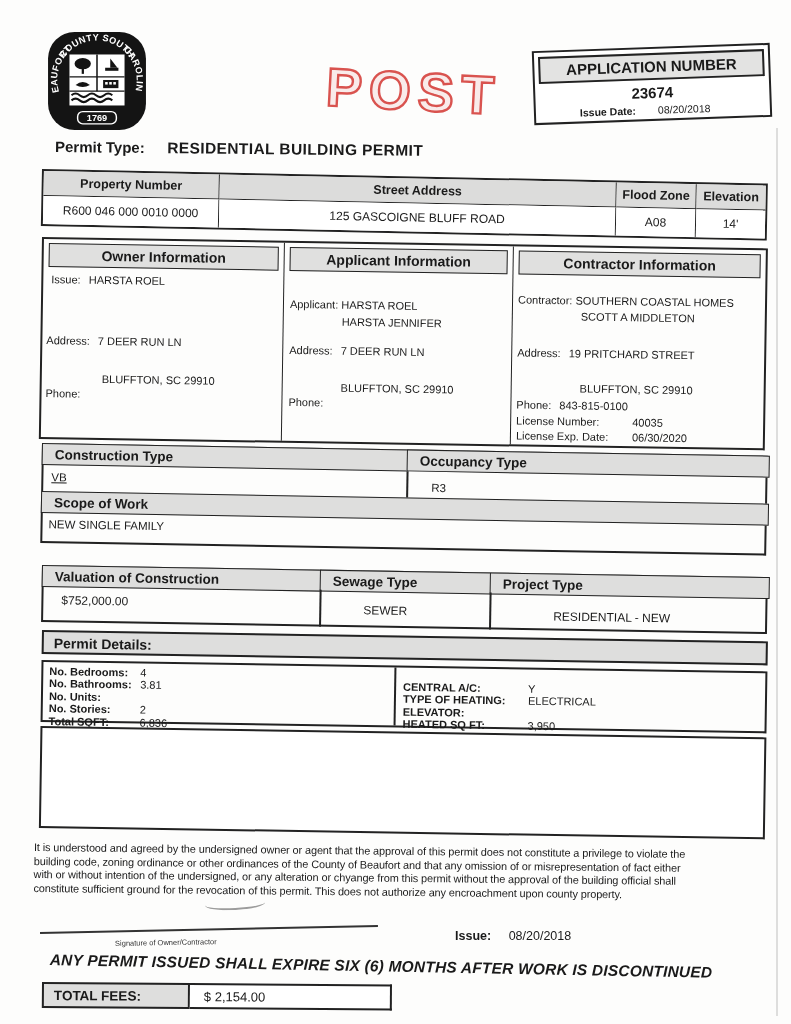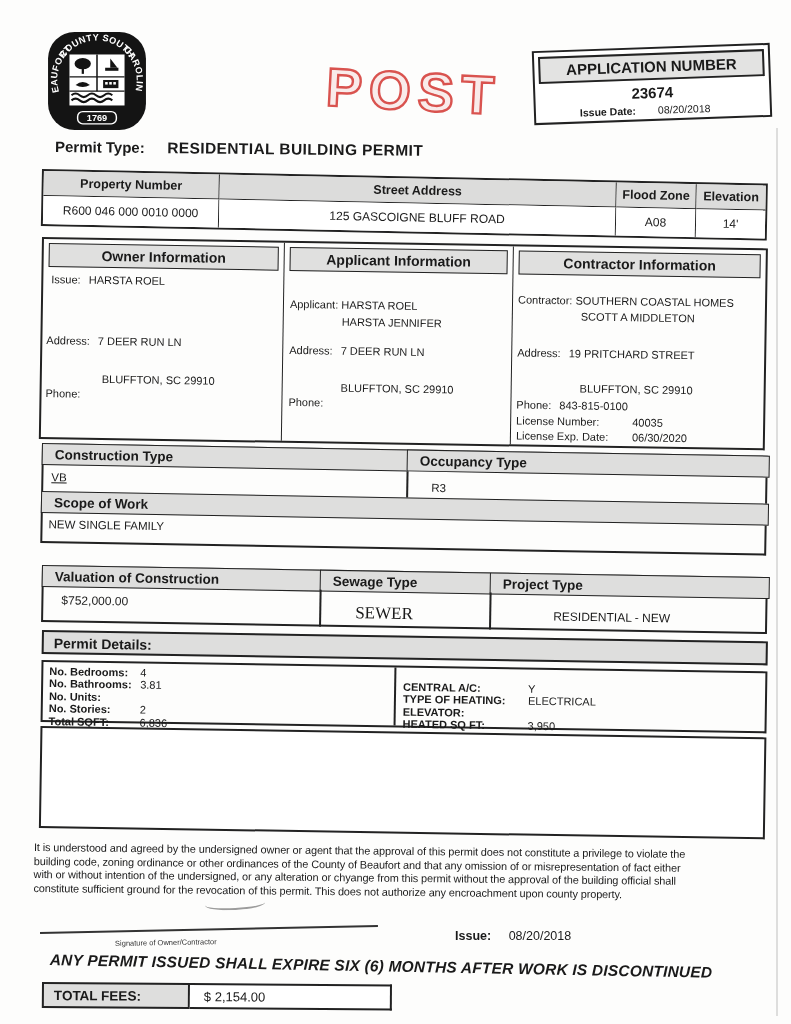--- a/index.html
+++ b/index.html
@@ -246,21 +246,21 @@
     <div class="cell-val" style="left:6px;top:73px;">NEW SINGLE FAMILY</div>
   </div>
 
   <div class="val-box">
     <div class="hbar" style="left:-2px;top:-2px;width:280px;">Valuation of Construction</div>
     <div class="hbar" style="left:276px;top:-2px;width:172px;">Sewage Type</div>
     <div class="hbar" style="left:446px;top:-2px;width:280px;">Project Type</div>
     <div class="vline" style="left:276px;top:18px;height:37px;"></div>
     <div class="vline" style="left:446px;top:18px;height:37px;"></div>
     <div class="cell-val" style="left:18px;top:26px;font-size:12px;">$752,000.00</div>
-    <div class="cell-val" style="left:312px;top:31px;font-size:17px;font-family:Liberation Serif, serif;">SEWER</div>
+    <div class="cell-val" style="left:320px;top:31px;font-size:12px;">SEWER</div>
     <div class="cell-val" style="left:510px;top:34px;font-size:12px;">RESIDENTIAL - NEW</div>
   </div>
 
   <div class="details">
     <div class="details-header">Permit Details:</div>
     <div class="details-fields">
       <div class="details-div"></div>
       <div class="dleft">
         <div class="drow">
           <span class="lbl">No. Bedrooms:</span>

